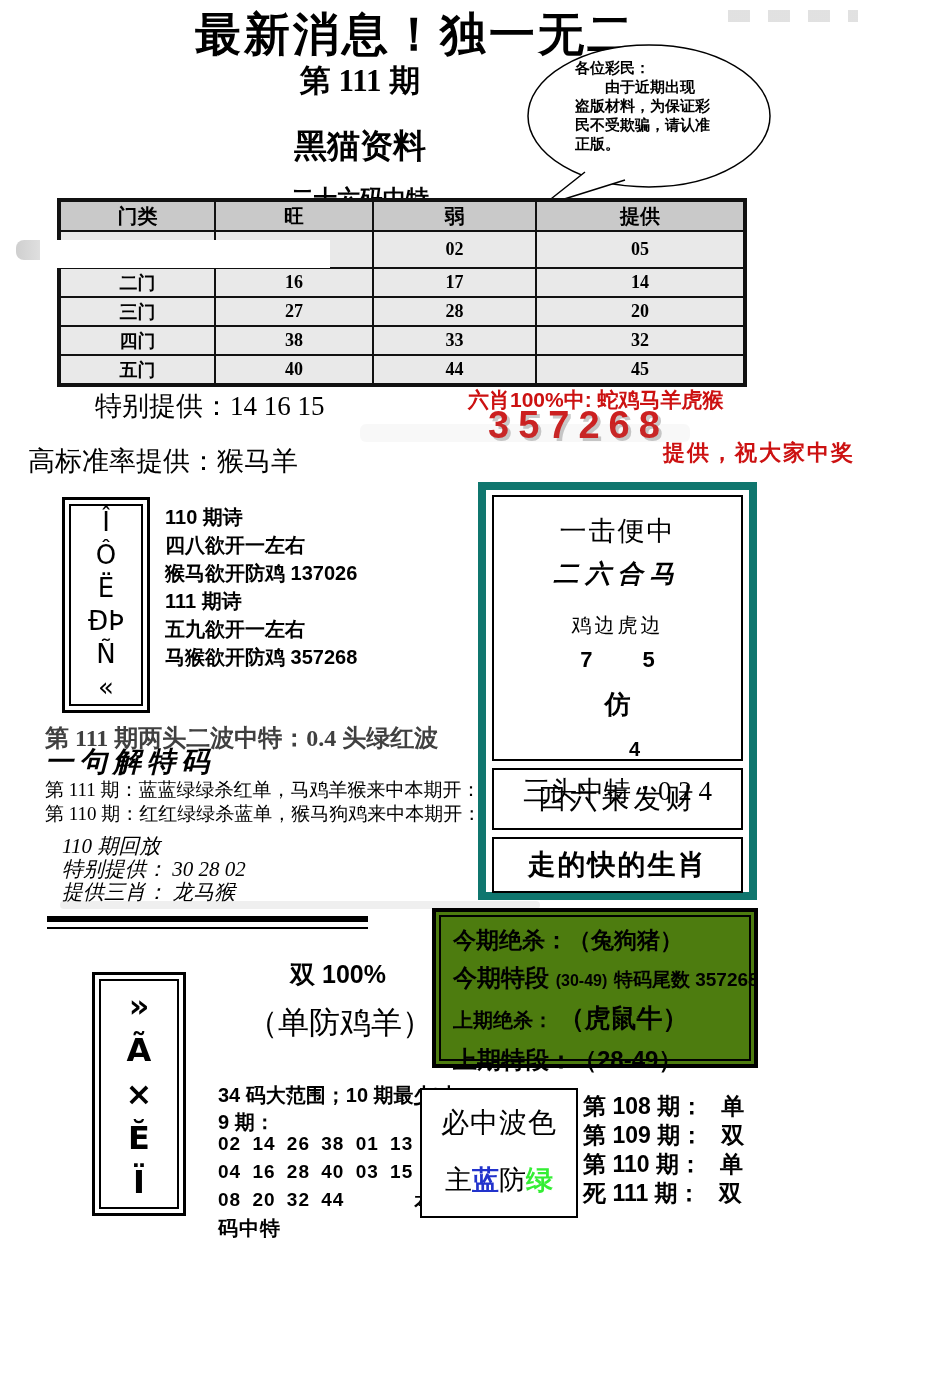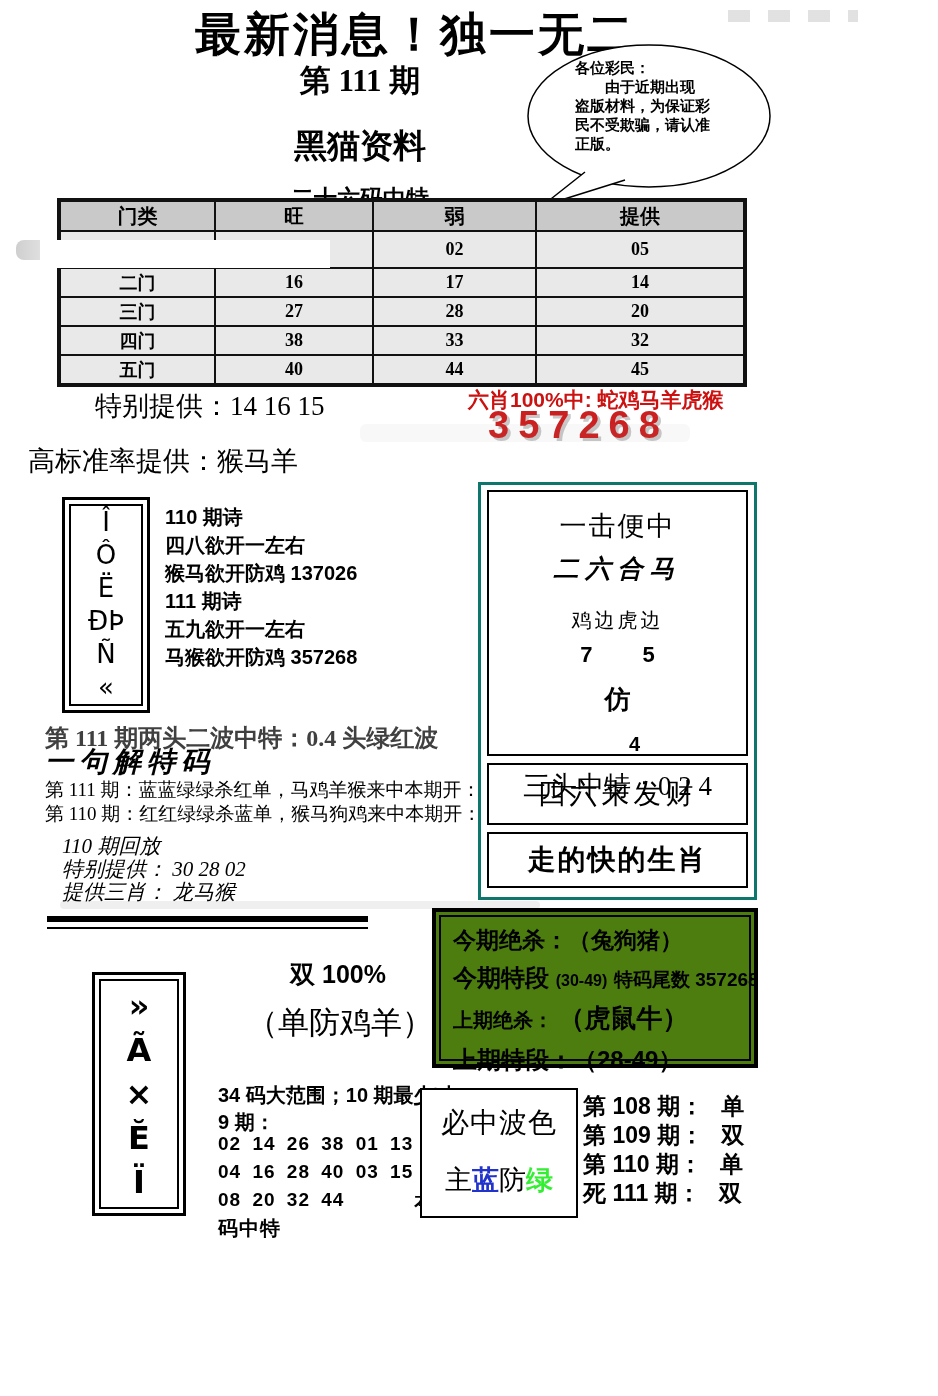--- a/index.html
+++ b/index.html
@@ -61,21 +61,21 @@
   .replay{left:62px;top:835px;font-size:21px;font-style:italic;line-height:23px;white-space:nowrap;}
 
   .divider-a{left:47px;top:916px;width:321px;height:6px;background:#000;}
   .divider-b{left:47px;top:927px;width:321px;height:2px;background:#000;}
   .pre-divider-smudge{left:60px;top:901px;width:480px;height:8px;background:#dcdcdc;opacity:.45;border-radius:4px;}
   .title-smudge{left:728px;top:10px;width:130px;height:12px;opacity:.35;
                 background:repeating-linear-gradient(90deg,#aaa 0 22px,#fff 22px 40px);}
   .watermark-smudge{left:360px;top:424px;width:330px;height:18px;background:#888;opacity:.06;border-radius:6px;}
 
   
-  .right-stack{left:478px;top:482px;width:279px;height:418px;border:3px solid #0f766e;box-sizing:border-box;
+  .right-stack{left:478px;top:482px;width:279px;height:418px;border:8px solid #0f766e;box-sizing:border-box;
                padding:5px 6px;background:#fff;}
   .inner-box{border:2px solid #000;box-sizing:border-box;text-align:center;background:#fff;}
   .strike-box{height:266px;margin-bottom:7px;}
   .strike-t1{font-size:27px;margin-top:16px;letter-spacing:2px;}
   .strike-t2{font-size:25px;font-weight:bold;font-style:italic;letter-spacing:7px;margin-top:8px;}
   .strike-t3{font-size:20px;margin-top:22px;letter-spacing:3px;}
   .strike-nums{margin-top:8px;font-size:22px;font-weight:bold;font-family:"Liberation Sans","DejaVu Sans",sans-serif;}
   .strike-nums .n1{margin-right:44px;}
   .strike-t4{font-size:26px;font-weight:bold;margin-top:14px;}
   .strike-n3{font-size:20px;font-weight:bold;margin-top:16px;margin-left:34px;
@@ -195,20 +195,21 @@
   </tbody>
     </table>
   <div class="abs edge-smudge"></div>
   <div class="abs white-patch"></div>
 
   <div class="abs special-offer">特别提供：14 16 15</div>
   <div class="abs six-xiao-line">六肖100%中: 蛇鸡马羊虎猴</div>
   <div class="abs six-xiao-num">357268</div>
   <div class="abs watermark-smudge"></div>
   <div class="abs high-rate">高标准率提供：猴马羊</div>
+  <div class="abs wish-line">提供，祝大家中奖</div>
 
   <div class="abs seal seal1">
     <div class="seal-inner">
       <span>Î</span>
       <span>Ô</span>
       <span>Ë</span>
       <span>ÐÞ</span>
       <span>Ñ</span>
       <span>«</span>
     </div>

